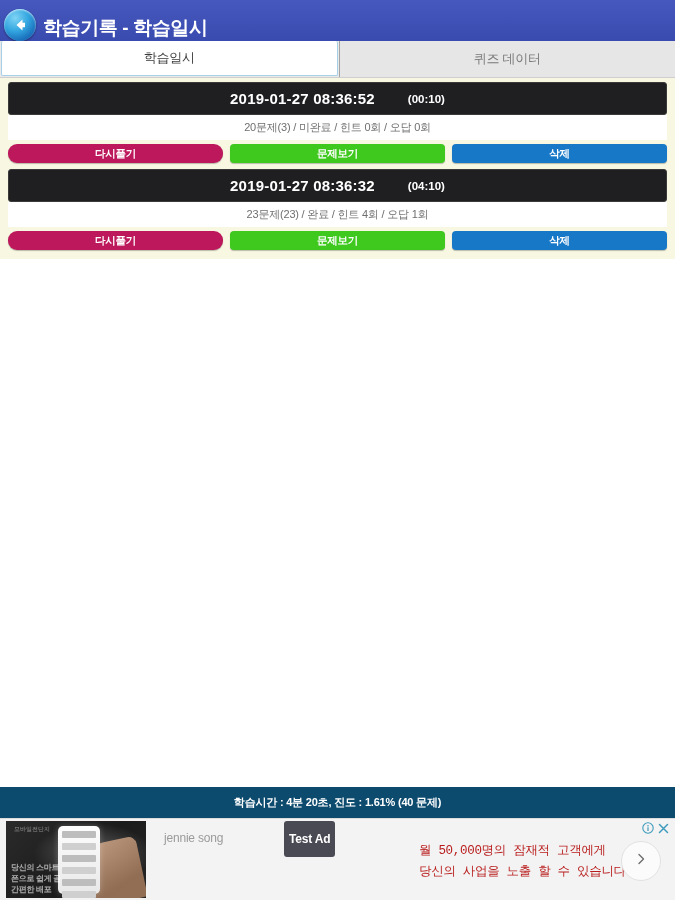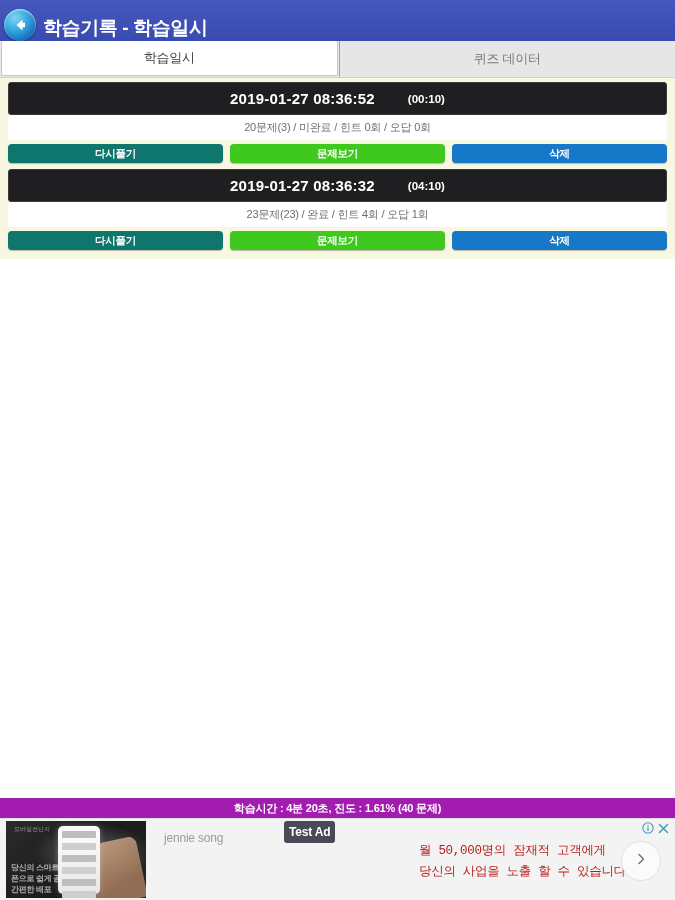--- a/index.html
+++ b/index.html
@@ -135,34 +135,34 @@
     font-size: 10.5px;
     font-weight: bold;
     color: #ffffff;
     letter-spacing: -0.2px;
     cursor: pointer;
     border: none;
     box-shadow: 0 1px 1px rgba(0,0,0,.25);
     font-family: inherit;
     padding: 0;
   }
-  .act-retry  { background: #0f766e; }
+  .act-retry  { background: #be185d; border-radius: 9px; }
   .act-view   { background: #3fc81e; }
   .act-delete { background: #1878c8; }
 
   .list-filler { background: #ffffff; height: 495px; }
 
   
   .statusbar {
     position: absolute;
     left: 0;
     bottom: 82px;
     width: 675px;
-    height: 20px;
-    background: #a21caf;
+    height: 31px;
+    background: #0c4a6e;
     display: flex;
     align-items: center;
     justify-content: center;
     color: #ffffff;
     font-size: 11px;
     font-weight: bold;
     letter-spacing: -0.2px;
     box-sizing: border-box;
   }
 
@@ -258,21 +258,21 @@
     letter-spacing: -0.2px;
   }
   .ad-testbadge {
     position: absolute;
     left: 120px;
     top: -4px;
     background: #4a4a55;
     color: #ffffff;
     font-size: 12px;
     font-weight: bold;
-    padding: 4px 5px;
+    padding: 11px 5px;
     border-radius: 3px;
     letter-spacing: -0.2px;
   }
   .ad-right {
     flex: 1 1 auto;
     padding-top: 16px;
     padding-left: 20px;
     font-size: 12.5px;
     color: #b91c1c;
     line-height: 21px;

